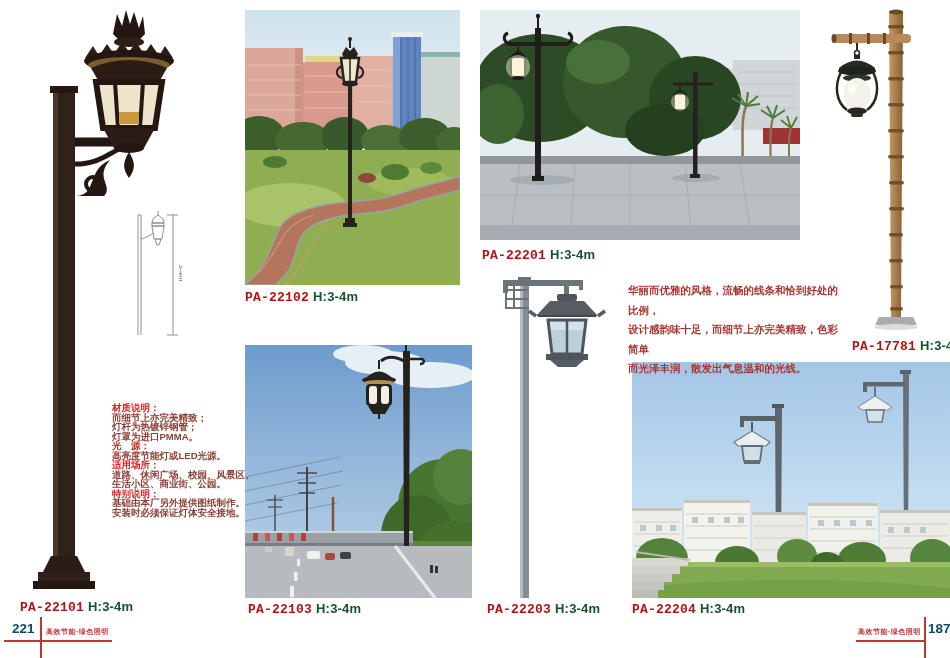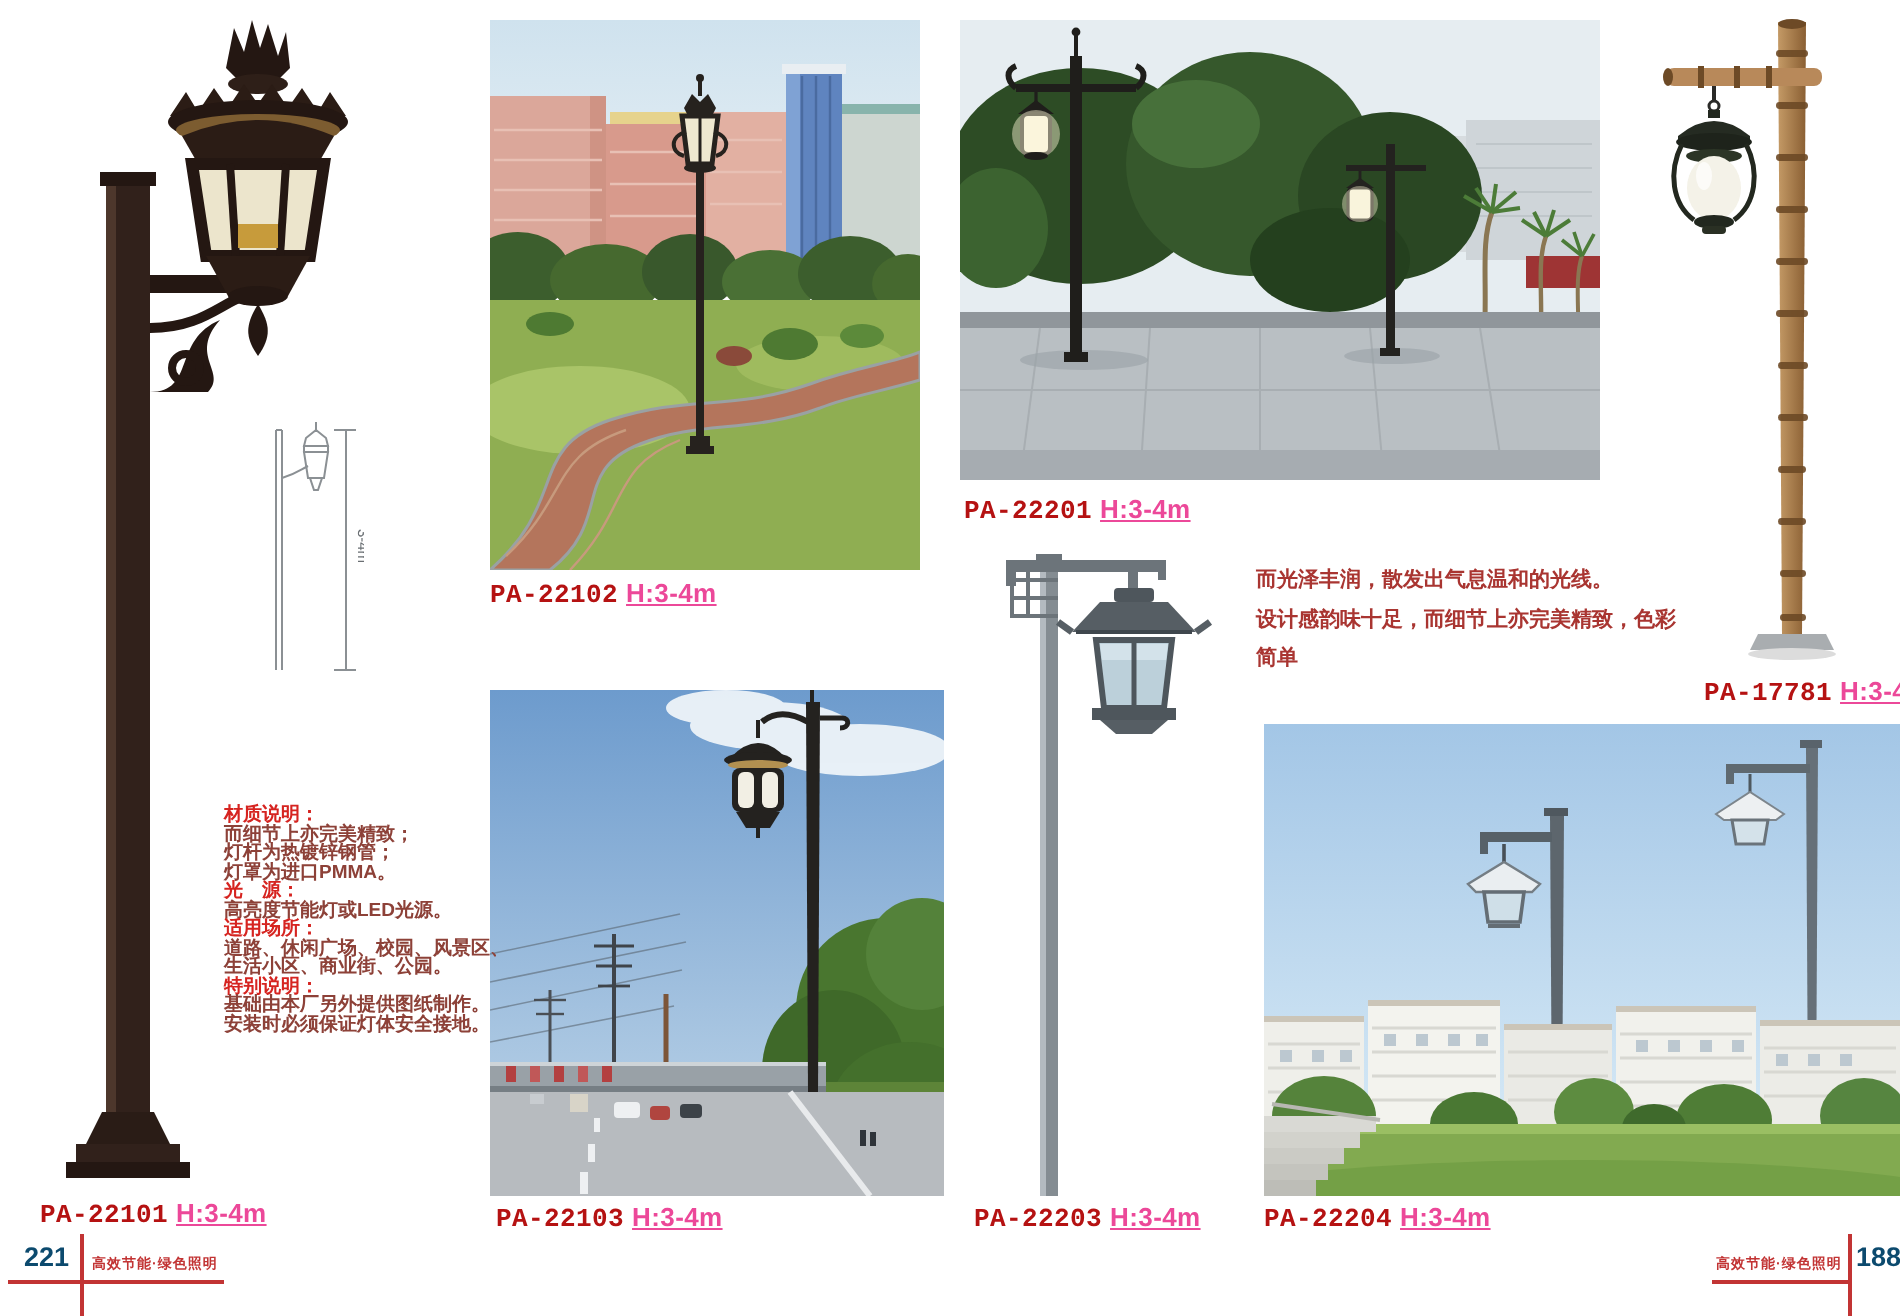--- a/index.html
+++ b/index.html
@@ -1,21 +1,21 @@
 <!DOCTYPE html>
 <html><head>
 <meta charset="utf-8">
 <style>
   html,body{margin:0;padding:0;background:#ffffff;}
   .page{position:relative;width:950px;height:658px;background:#ffffff;overflow:hidden;
         font-family:"Liberation Sans","DejaVu Sans",sans-serif;}
   figure.art{position:absolute;margin:0;padding:0;}
   .plabel{position:absolute;font-size:13px;font-weight:bold;white-space:nowrap;letter-spacing:.2px;}
   .plabel .code{color:#b51212;font-family:Liberation Mono, monospace;}
-  .plabel .hval{color:#ec4899;margin-left:4px;text-decoration:underline;}
+  .plabel .hval{color:#14532d;margin-left:4px;}
   .specs{position:absolute;left:112px;top:403px;width:150px;font-size:9.5px;line-height:9.5px;
          letter-spacing:0;}
   .sp-h{color:#d62420;font-weight:bold;}
   .sp-b{color:#8d4138;font-weight:bold;}
   .desc{position:absolute;left:628px;top:281px;width:215px;font-size:10.5px;line-height:19.5px;
         color:#a93531;font-weight:bold;}
   .pageno{position:absolute;font-size:13.5px;font-weight:bold;color:#0c4a6e;}
   .slogan{position:absolute;font-size:7px;font-weight:bold;color:#c23434;letter-spacing:.5px;}
   .redline-h{position:absolute;height:2px;background:#c23434;}
   .redline-v{position:absolute;width:2px;background:#c23434;}
@@ -551,27 +551,28 @@
     <div class="sp-b">高亮度节能灯或LED光源。</div>
     <div class="sp-h">适用场所：</div>
     <div class="sp-b">道路、休闲广场、校园、风景区、</div>
     <div class="sp-b">生活小区、商业街、公园。</div>
     <div class="sp-h">特别说明：</div>
     <div class="sp-b">基础由本厂另外提供图纸制作。</div>
     <div class="sp-b">安装时必须保证灯体安全接地。</div>
   </div>
 
   <div class="desc">
+    <div>华丽而优雅的风格，流畅的线条和恰到好处的比例，</div>
+    <div>设计感韵味十足，而细节上亦完美精致，色彩简单</div>
     <div>而光泽丰润，散发出气息温和的光线。</div>
-    <div>设计感韵味十足，而细节上亦完美精致，色彩简单</div>
   </div>
 
   <div class="pageno" style="left:12px;top:621px">221</div>
   <div class="slogan" style="left:46px;top:627px">高效节能·绿色照明</div>
   <div class="redline-h" style="left:4px;top:640px;width:108px"></div>
   <div class="redline-v" style="left:40px;top:617px;height:41px"></div>
 
   <div class="slogan" style="left:858px;top:627px">高效节能·绿色照明</div>
-  <div class="pageno" style="left:928px;top:621px">188</div>
+  <div class="pageno" style="left:928px;top:621px">187</div>
   <div class="redline-h" style="left:856px;top:640px;width:68px"></div>
   <div class="redline-v" style="left:924px;top:617px;height:41px"></div>
 
 </div>
 
 </body></html>

